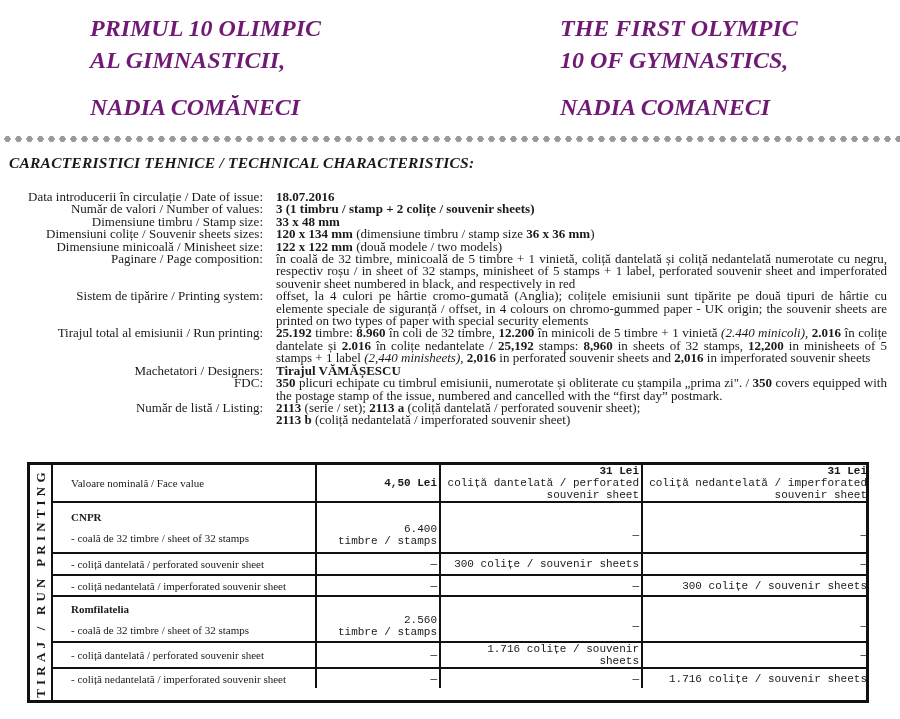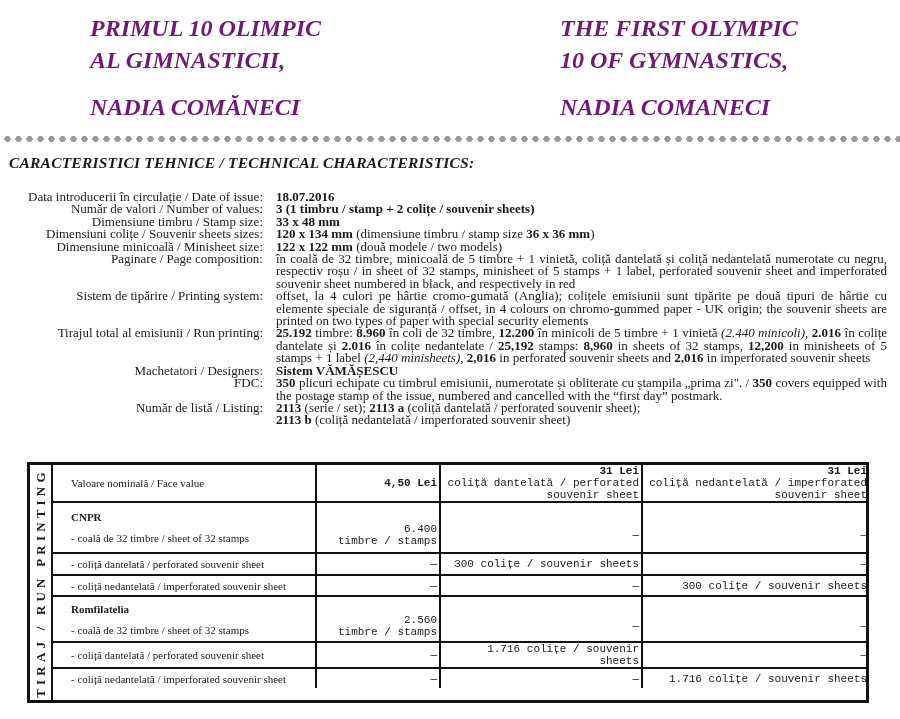--- a/index.html
+++ b/index.html
@@ -80,21 +80,21 @@
   <div class="spec-row">
     <div class="spec-label">Sistem de tipărire / Printing system:</div>
     <div class="spec-val">offset, la 4 culori pe hârtie cromo-gumată (Anglia); colițele emisiunii sunt tipărite pe două tipuri de hârtie cu elemente speciale de siguranță / offset, in 4 colours on chromo-gummed paper - UK origin; the souvenir sheets are printed on two types of paper with special security elements</div>
   </div>
   <div class="spec-row">
     <div class="spec-label">Tirajul total al emisiunii / Run printing:</div>
     <div class="spec-val" id="run-val"><b>25.192</b><span> timbre: </span><b>8.960</b><span> în coli de 32 timbre, </span><b>12.200</b><span> în minicoli de 5 timbre + 1 vinietă </span><i>(2.440 minicoli)</i><span>, </span><b>2.016</b><span> în colițe dantelate și </span><b>2.016</b><span> în colițe nedantelate / </span><b>25,192</b><span> stamps: </span><b>8,960</b><span> in sheets of 32 stamps, </span><b>12,200</b><span> in minisheets of 5 stamps + 1 label </span><i>(2,440 minisheets)</i><span>, </span><b>2,016</b><span> in perforated souvenir sheets and </span><b>2,016</b><span> in imperforated souvenir sheets</span></div>
   </div>
   <div class="spec-row">
     <div class="spec-label">Machetatori / Designers:</div>
-    <div class="spec-val"><b>Sistem VĂMĂȘESCU</b></div>
+    <div class="spec-val"><b>Tirajul VĂMĂȘESCU</b></div>
   </div>
   <div class="spec-row">
     <div class="spec-label">FDC:</div>
     <div class="spec-val"><b>350</b><span> plicuri echipate cu timbrul emisiunii, numerotate și obliterate cu ștampila „prima zi". / </span><b>350</b><span> covers equipped with the postage stamp of the issue, numbered and cancelled with the “first day” postmark.</span></div>
   </div>
   <div class="spec-row">
     <div class="spec-label">Număr de listă / Listing:</div>
     <div class="spec-val">
       <span class="nj"><b>2113</b><span> (serie / set); </span><b>2113 a</b><span> (coliță dantelată / perforated souvenir sheet);</span></span>
       <span class="nj"><b>2113 b</b><span> (coliță nedantelată / imperforated souvenir sheet)</span></span>

